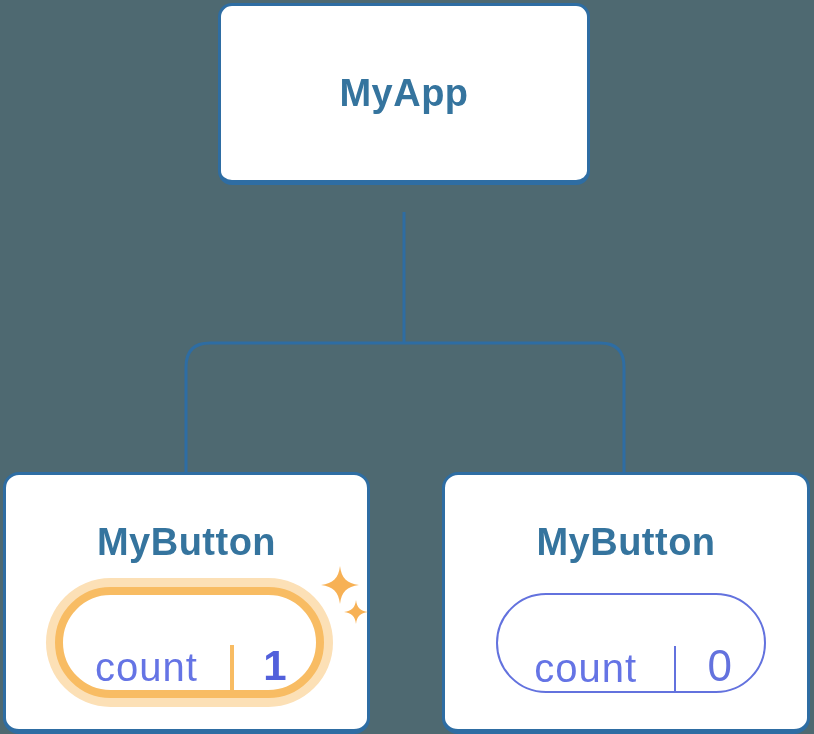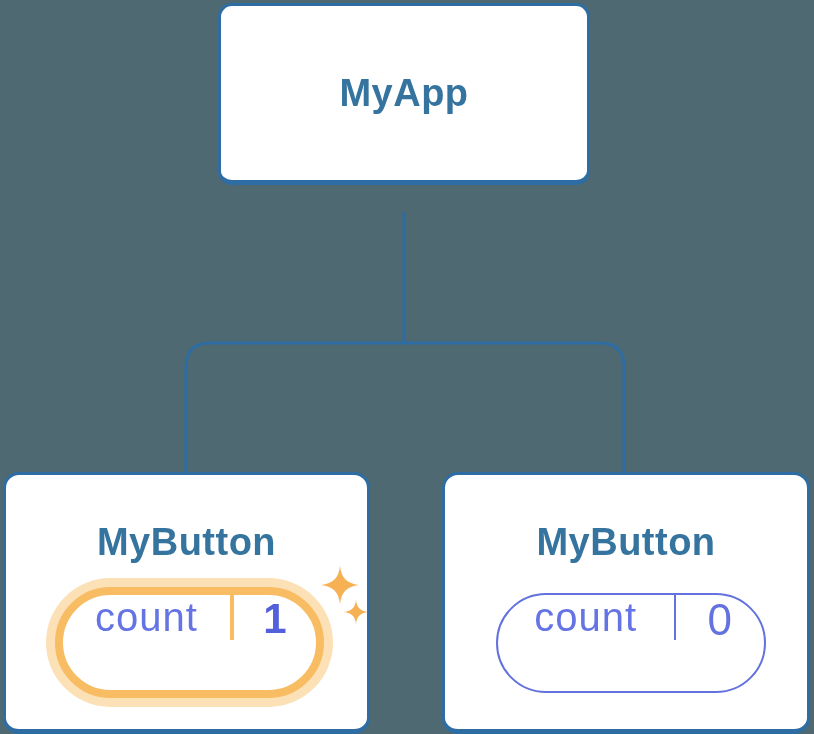--- a/index.html
+++ b/index.html
@@ -61,21 +61,21 @@
     left: 0; right: 0;
     top: 46px;
     text-align: center;
   }
 
   
   .pill {
     position: absolute;
     box-sizing: border-box;
     display: flex;
-    align-items: flex-start;
+    align-items: flex-end;
     border-radius: 999px;
     background: #fff;
   }
   .pill-active {
     left: 49px; top: 112px;
     width: 269px; height: 111px;
     border: 8px solid var(--c-state-pill-active, #F8BC63);
     box-shadow: 0 0 0 9px var(--c-state-pill-glow, #FCE0B6);
   }
   .pill-inactive {

